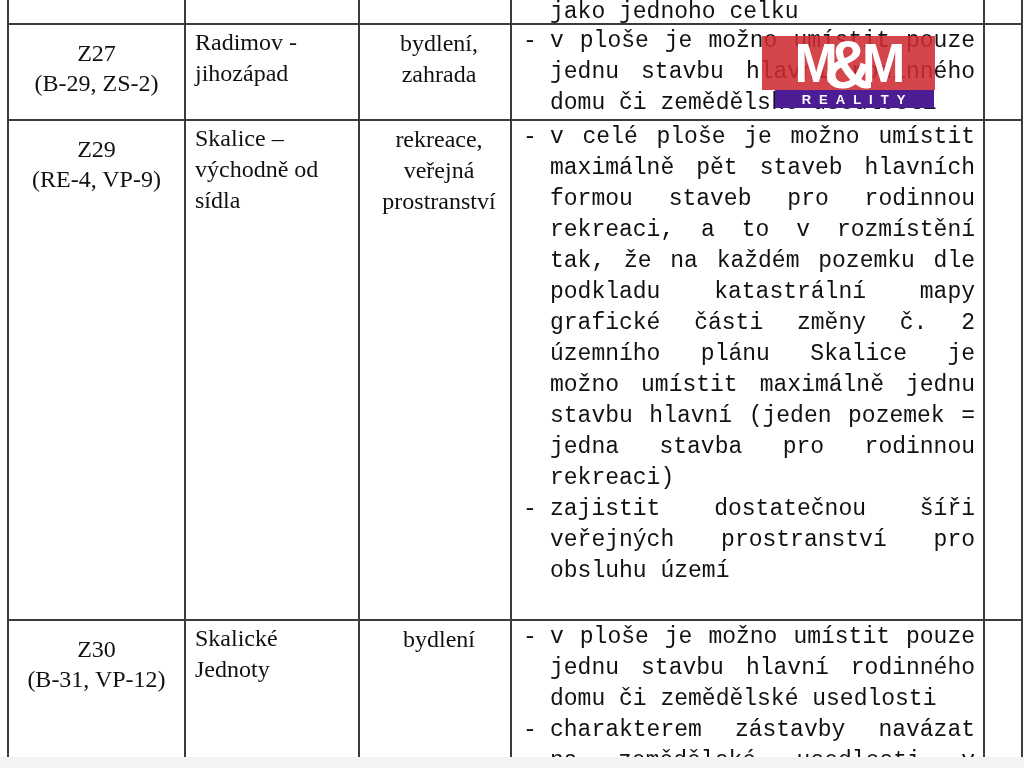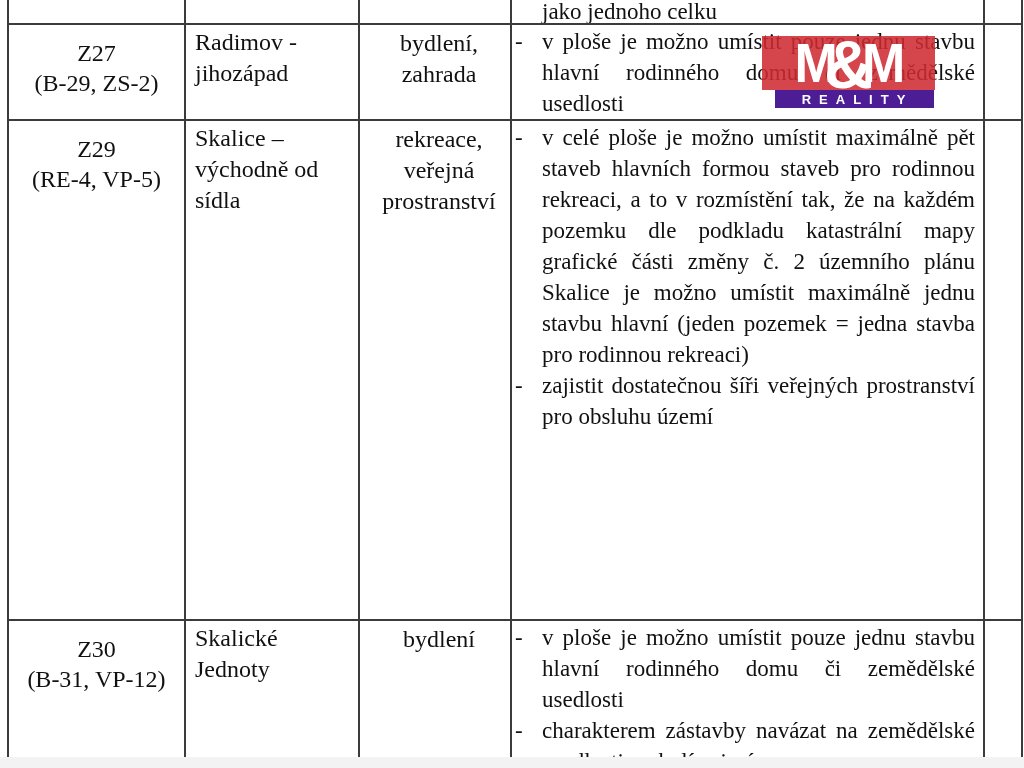--- a/index.html
+++ b/index.html
@@ -30,21 +30,21 @@
   }
   tr.row-partial td { border-top: none; }
 
   .c-id   { text-align: center; font-size: 24px; }
   .zid    { margin-top: 5px;  line-height: 30px; }
   .zcode  {  line-height: 30px; }
 
   .c-loc  { font-size: 24px; line-height: 31px; padding: 2px 8px 0 9px; }
   .c-use  { font-size: 24px; line-height: 31px; text-align: center; padding: 3px 4px 0 12px; margin-left: 16px; }
 
-  .c-cond { font-size: 23px; line-height: 31px; padding: 1px 8px 0 3px; text-align: justify; }
+  .c-cond { font-size: 23px; line-height: 31px; padding: 1px 8px 0 11px; text-align: justify; font-family: Liberation Mono, monospace; }
   .ci     { padding-left: 27px; text-indent: -27px; }
   .dash   { display: inline-block; width: 27px; text-indent: 0; }
   tr.row-partial .c-cond { line-height: 22px; }
 
   
   .logo { position: absolute; left: 762px; top: 36px; width: 173px; height: 72px; }
   .logo-red {
     position: absolute; left: 0; top: 0; width: 173px; height: 54px;
     display: flex; align-items: center; justify-content: center;
     font-family: "Liberation Sans", sans-serif; font-weight: 700; color: #ffffff;
@@ -99,21 +99,21 @@
       <td class="c-cond">
         <div class="ci"><span class="dash">-</span><span>v ploše je možno umístit pouze jednu stavbu hlavní rodinného domu či zemědělské usedlosti</span></div>
       </td>
       <td></td>
     </tr>
 
 
     <tr style="height:500px">
       <td class="c-id">
         <div class="zid">Z29</div>
-        <div class="zcode">(RE-4, VP-5)</div>
+        <div class="zcode">(RE-4, VP-9)</div>
       </td>
       <td class="c-loc">Skalice – východně od sídla</td>
       <td class="c-use">rekreace, veřejná prostranství</td>
       <td class="c-cond">
         <div class="ci"><span class="dash">-</span><span>v celé ploše je možno umístit maximálně pět staveb hlavních formou staveb pro rodinnou rekreaci, a to v rozmístění tak, že na každém pozemku dle podkladu katastrální mapy grafické části změny č. 2 územního plánu Skalice je možno umístit maximálně jednu stavbu hlavní (jeden pozemek = jedna stavba pro rodinnou rekreaci)</span></div>
         <div class="ci"><span class="dash">-</span><span>zajistit dostatečnou šíři veřejných prostranství pro obsluhu území</span></div>
       </td>
       <td></td>
     </tr>
 

